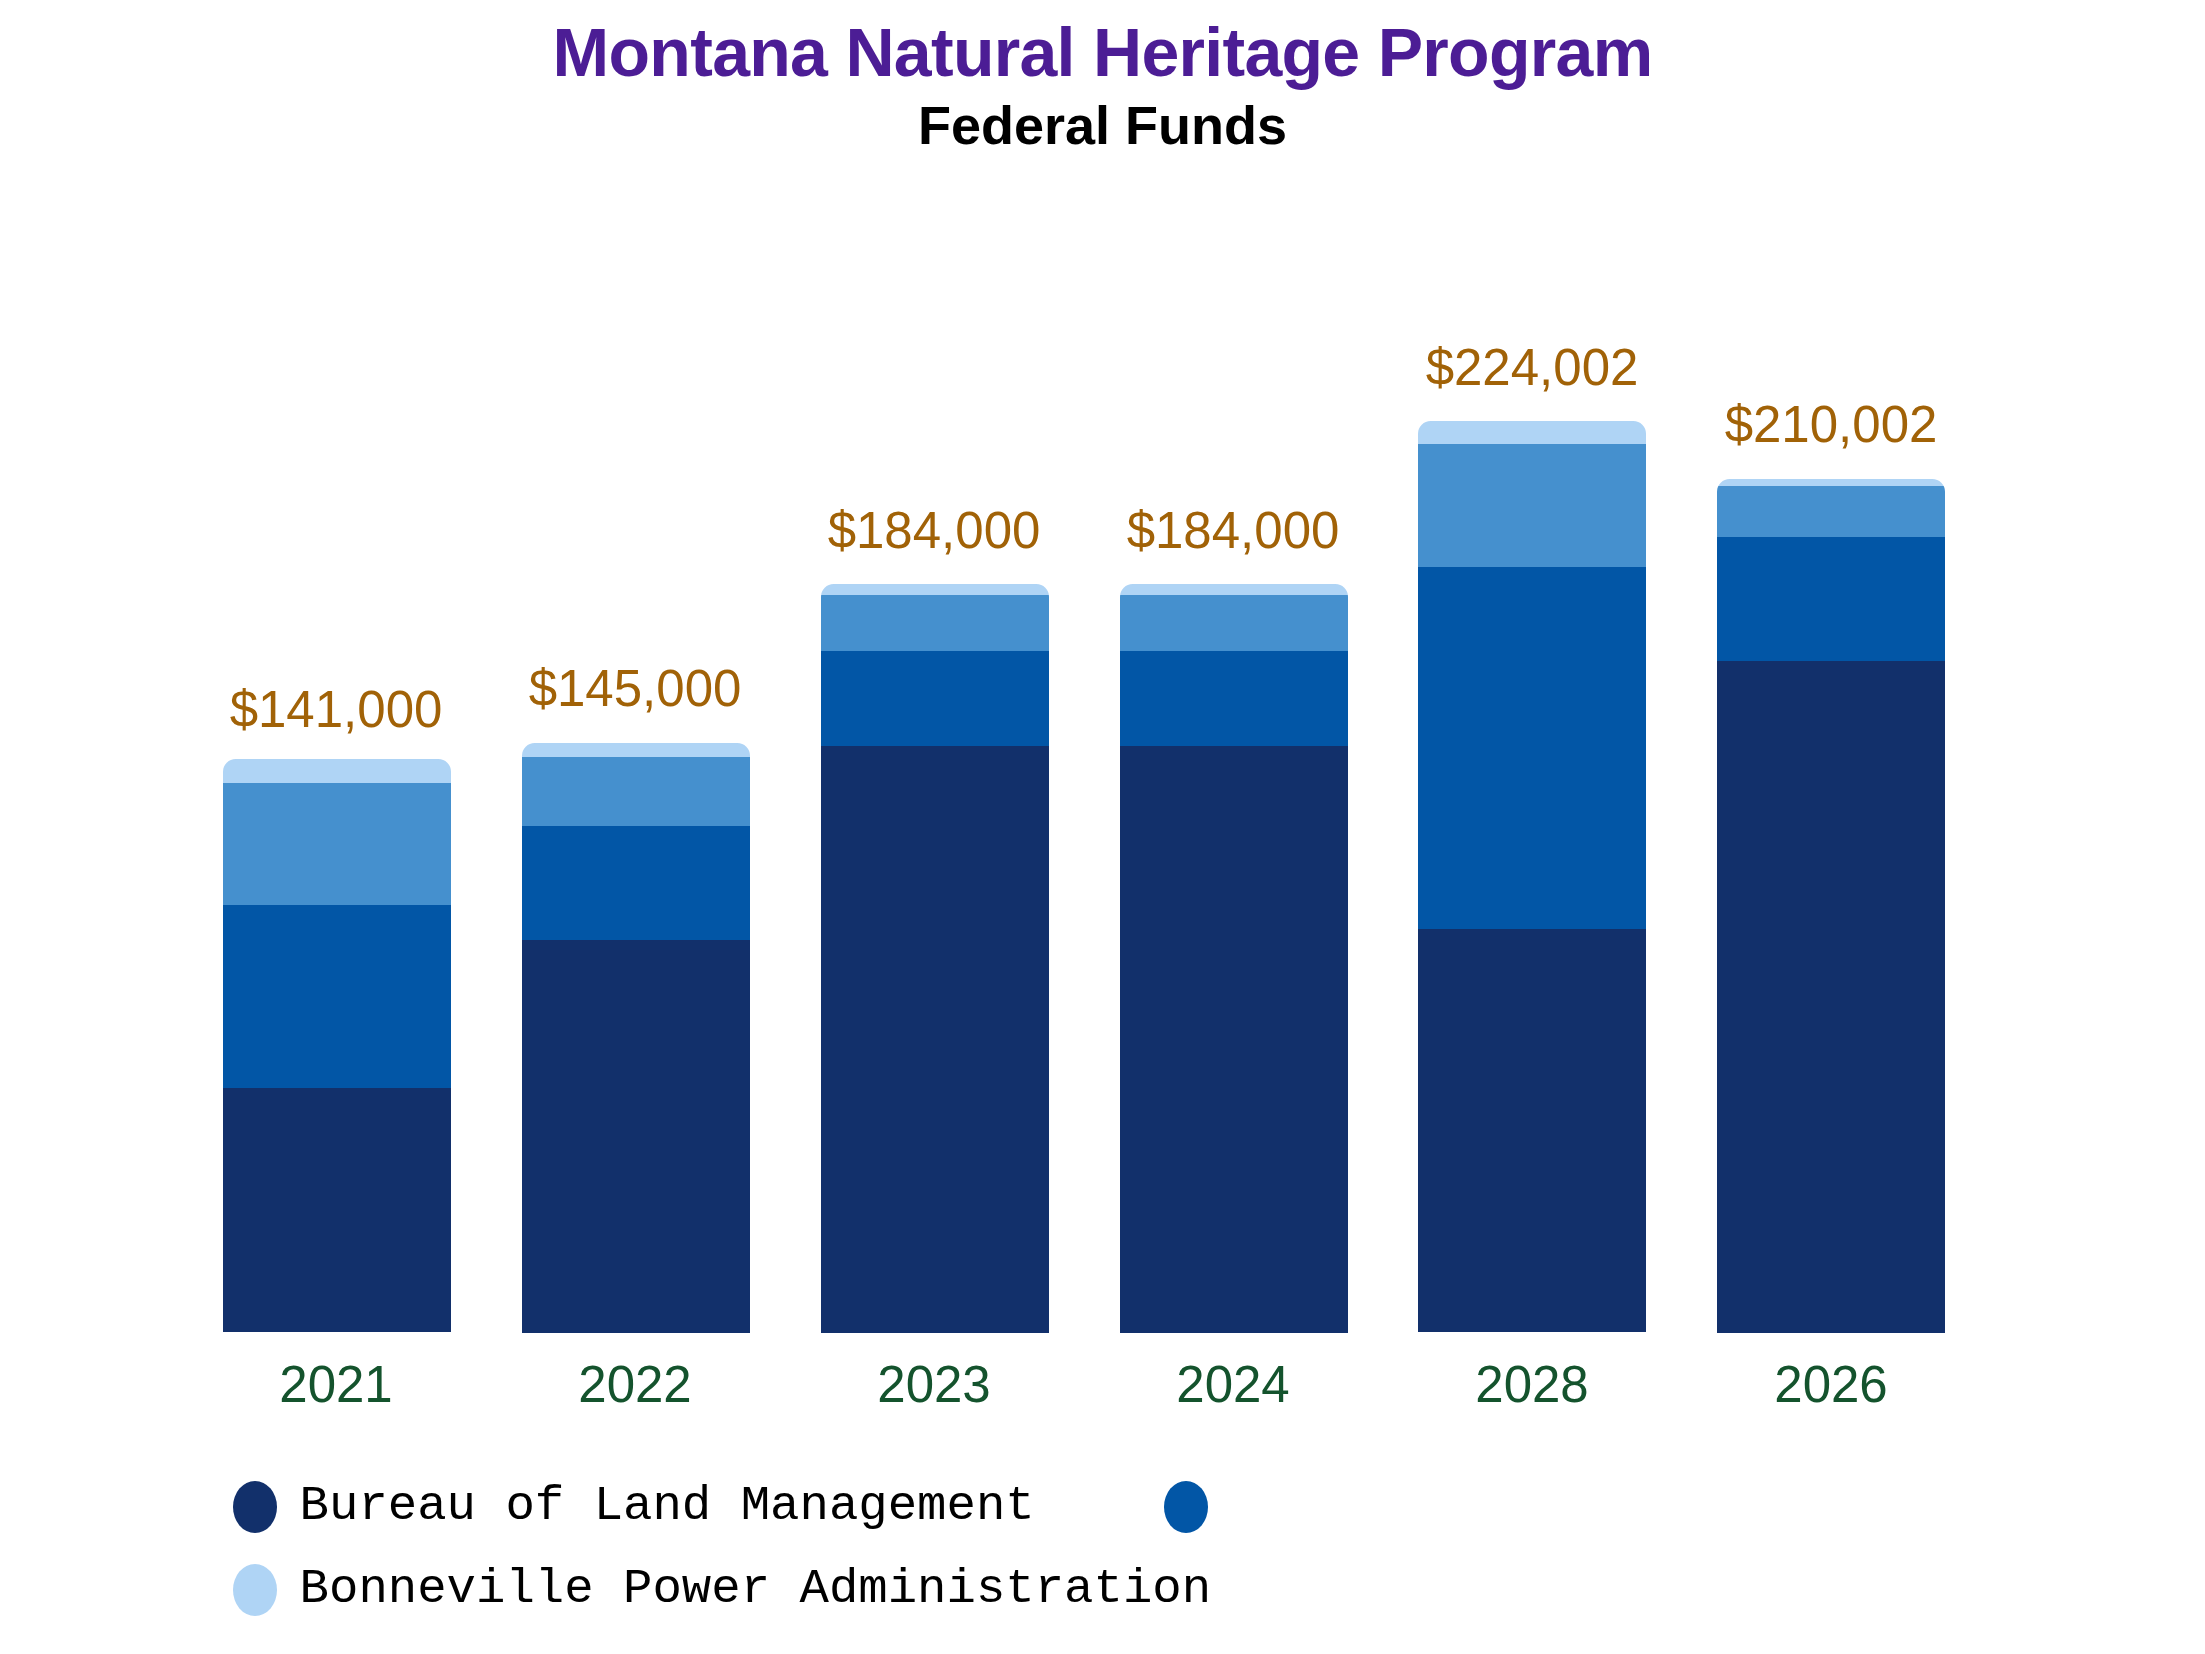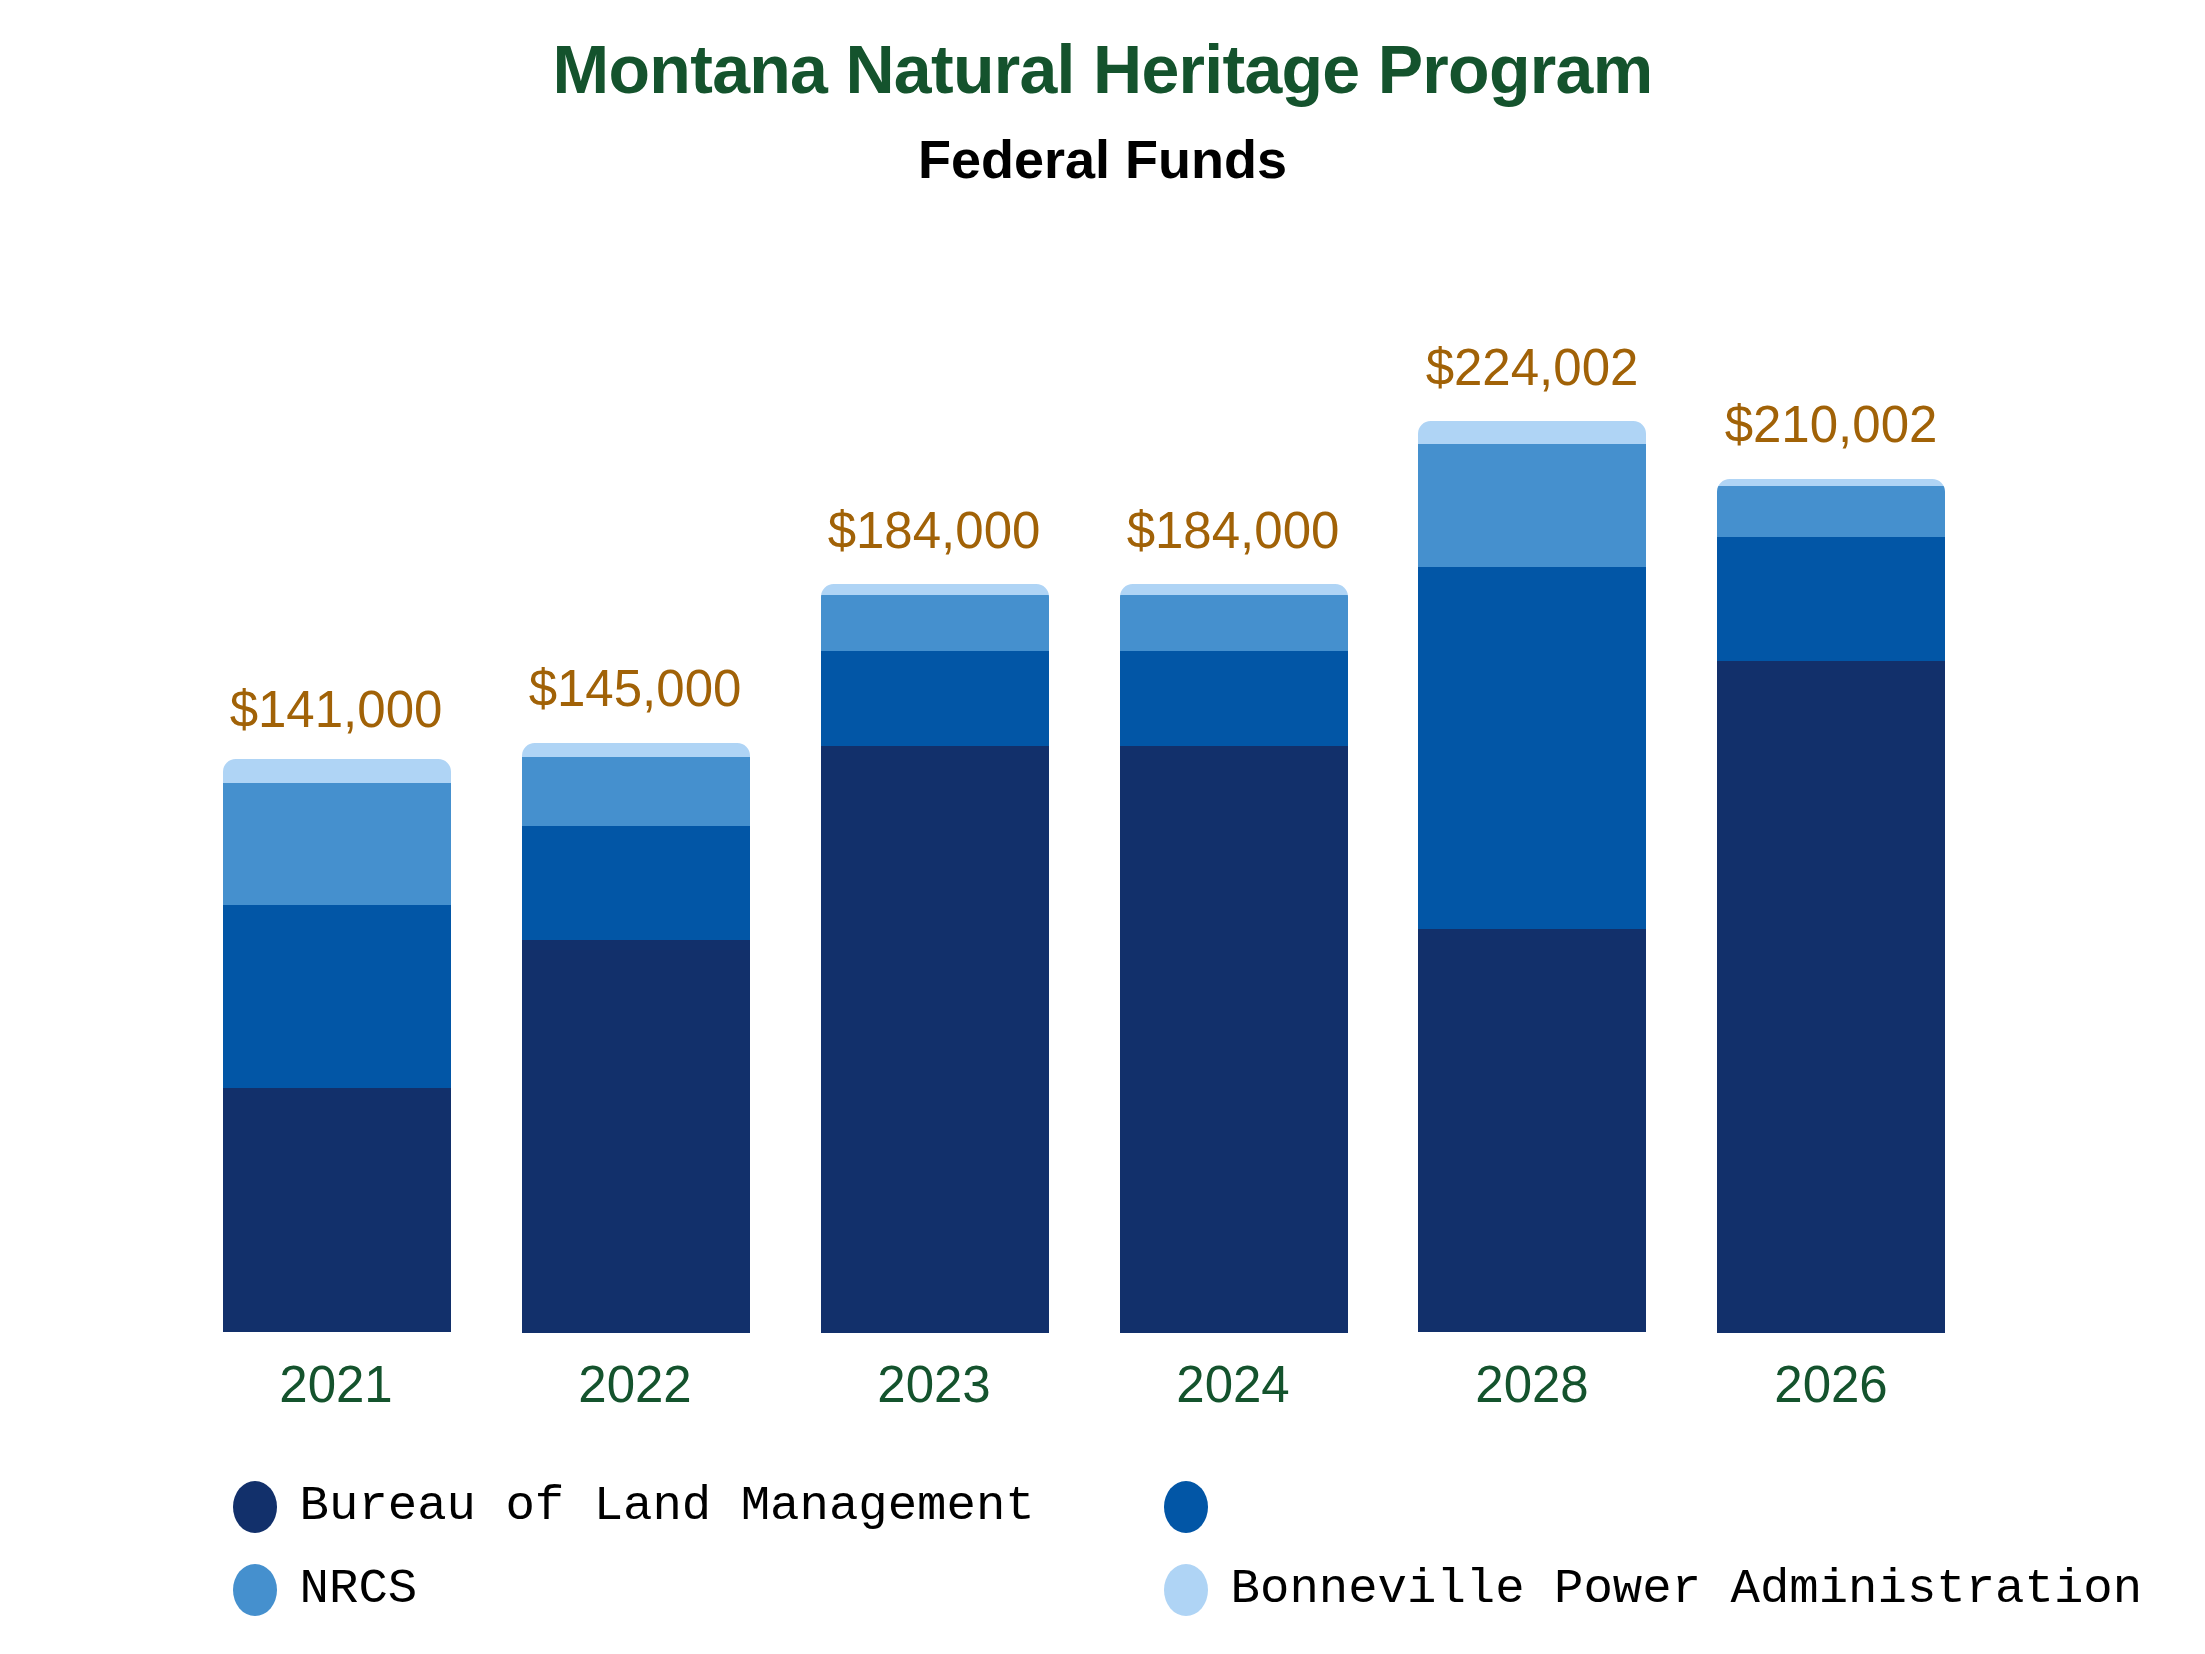--- a/index.html
+++ b/index.html
@@ -23,24 +23,24 @@
   .title-block {
     position: absolute;
     left: 0;
     top: 15.5px;
     width: 2205px;
     text-align: center;
   }
   .chart-title {
     font-size: 68px;
     font-weight: bold;
-    color: #14532d;
+    color: #4c1d95;
     letter-spacing: -0.7px;
     line-height: 1.08;
-    margin: 17px;
+    margin: 0;
   }
   .chart-subtitle {
     font-size: 54px;
     font-weight: bold;
     color: #000000;
     line-height: 1.12;
     margin: 0;
     padding-top: 5.6px;
   }
 
@@ -195,23 +195,19 @@
 
   <div id="legend">
     <div class="legend-item">
       <span class="legend-swatch" style="background:#12306B"></span>
       <span class="legend-label">Bureau of Land Management</span>
     </div>
     <div class="legend-item">
       <span class="legend-swatch" style="background:#0256A6"></span>
     </div>
     <div class="legend-item">
-      <span class="legend-swatch" style="background:#4590CE"></span>
-      <span class="legend-label">NRCS</span>
-    </div>
-    <div class="legend-item">
       <span class="legend-swatch" style="background:#AFD4F5"></span>
       <span class="legend-label">Bonneville Power Administration</span>
     </div>
   </div>
 
 </div>
 
 
 </body></html>

